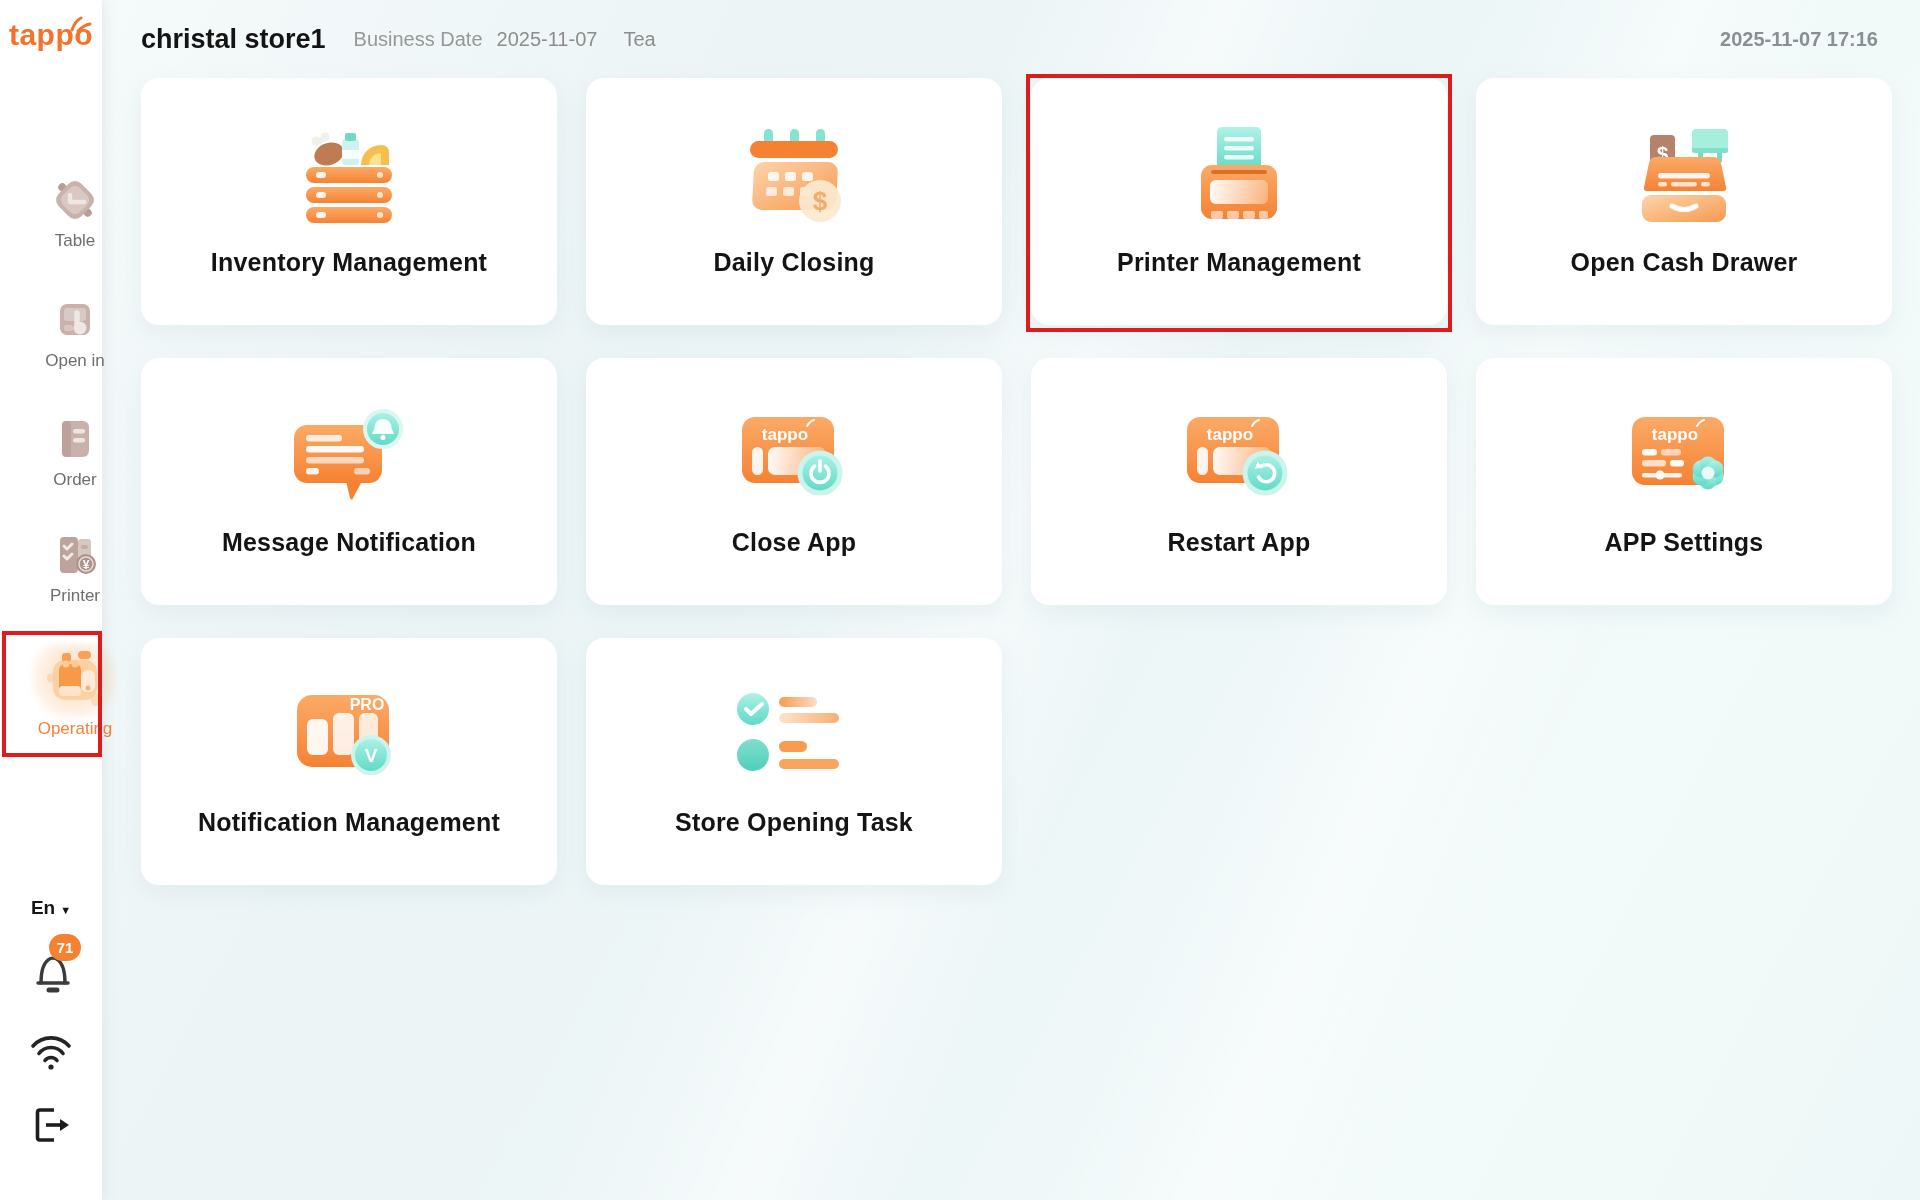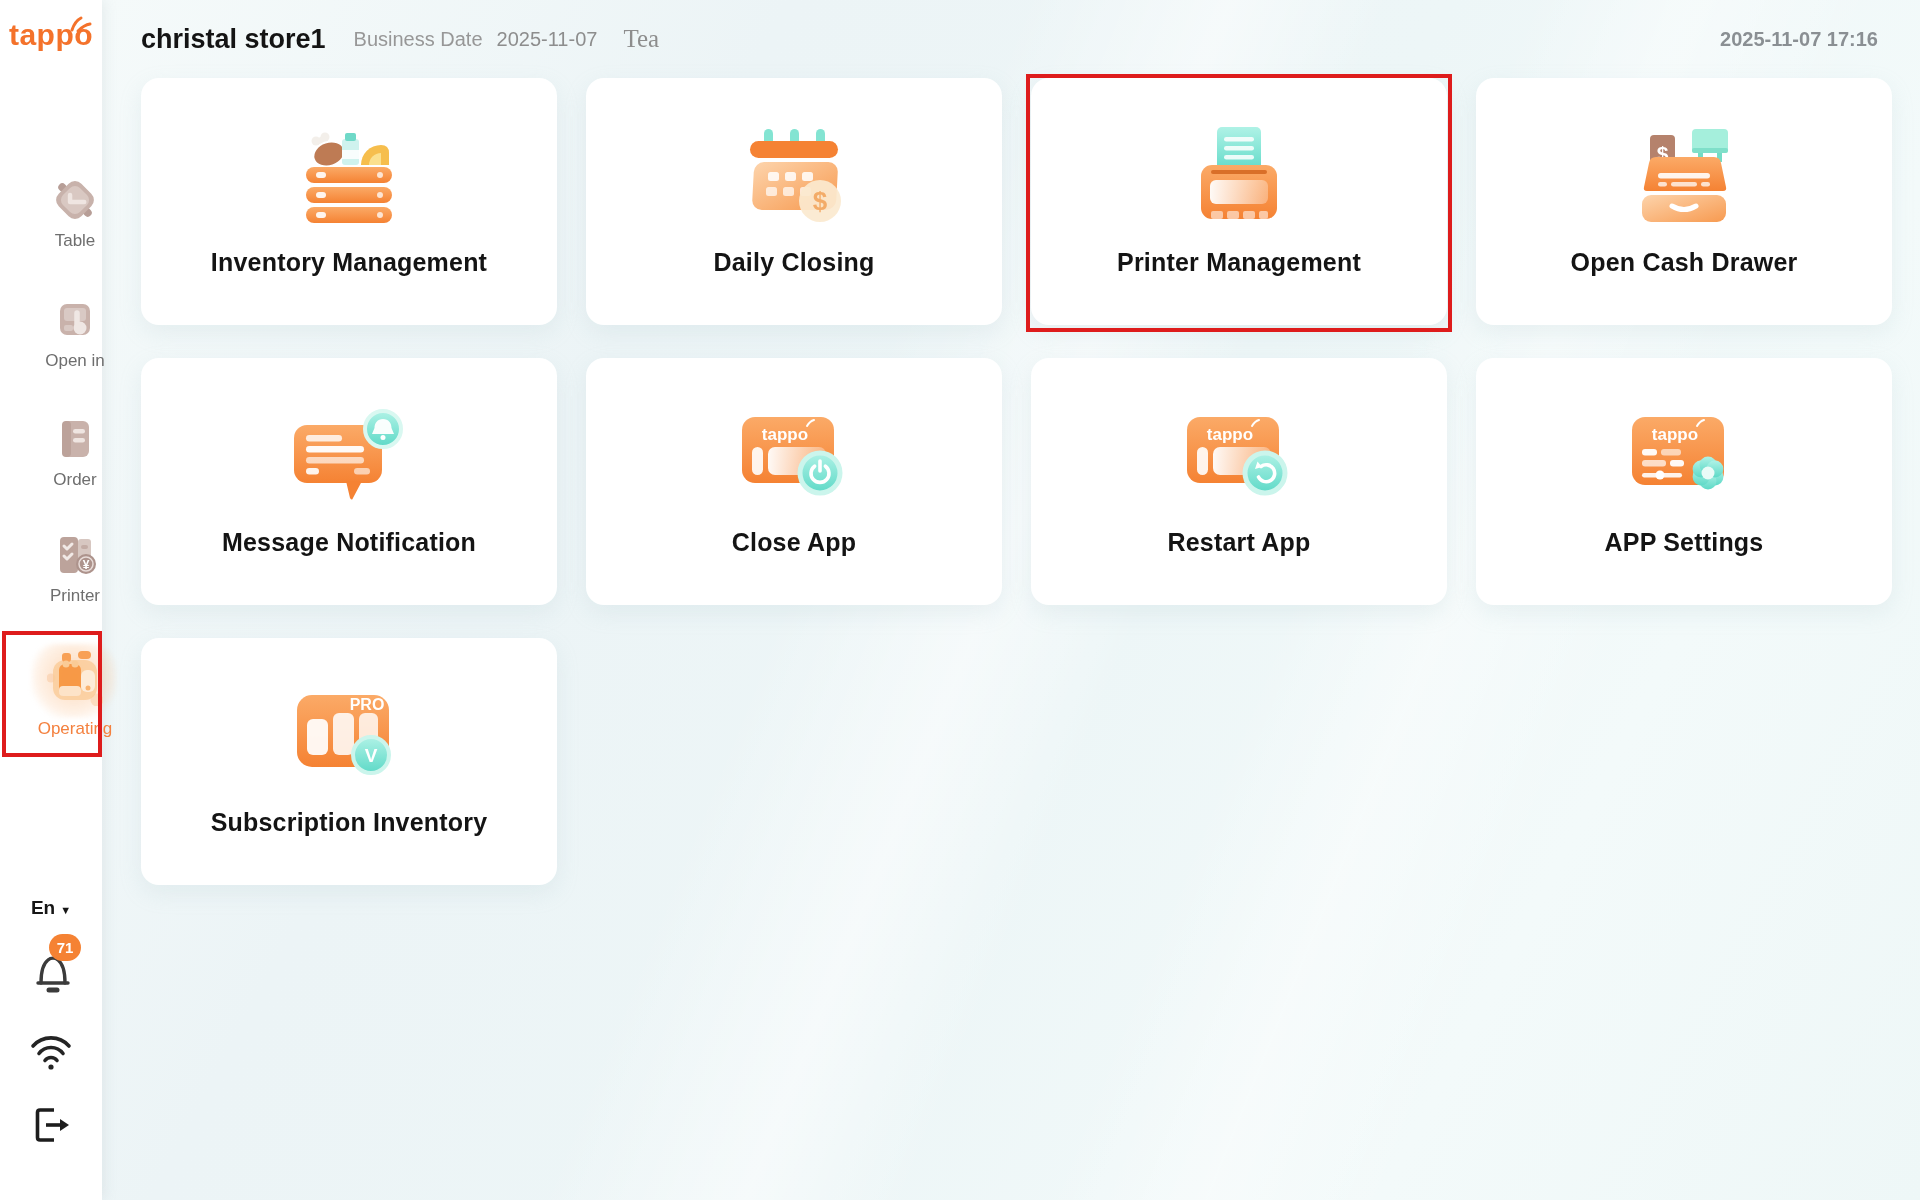--- a/index.html
+++ b/index.html
@@ -49,21 +49,21 @@
     content:'';position:absolute;inset:0;pointer-events:none;
     background:linear-gradient(112deg, rgba(255,255,255,0) 40%, rgba(255,255,255,.5) 49%, rgba(255,255,255,0) 56%, rgba(255,255,255,0) 62%, rgba(255,255,255,.42) 69%, rgba(255,255,255,0) 77%);
   }
   .header{
     position:absolute;left:39px;top:0;right:42px;height:78px;
     display:flex;align-items:center;
   }
   .store-name{font-size:27px;font-weight:bold;color:#141414;}
   .bd-label{margin-left:28px;font-size:20px;color:#979797;}
   .bd-value{margin-left:14px;font-size:20px;color:#8d8d8d;}
-  .meal{margin-left:26px;font-size:25px;color:#8d8d8d;font-family:Liberation Serif, serif;}
+  .meal{margin-left:26px;font-size:20px;color:#8d8d8d;}
   .clock{margin-left:auto;font-size:20px;color:#8a8f93;font-weight:bold;}
 
   .grid{
     position:absolute;left:39px;top:78px;
     display:grid;grid-template-columns:repeat(4,416px);
     grid-auto-rows:247px;column-gap:29px;row-gap:33px;
   }
   .card{
     position:relative;background:#fff;border-radius:18px;
     box-shadow:0 8px 22px rgba(167,192,197,.18);
@@ -417,19 +417,33 @@
           <svg width="108" height="96" viewBox="0 0 108 96">
             <rect x="2" y="6" width="92" height="72" rx="15" fill="url(#gO)"></rect>
             <rect x="12" y="30" width="21" height="36" rx="6" fill="#fff" opacity=".92"></rect>
             <rect x="38" y="24" width="21" height="42" rx="6" fill="#fff" opacity=".85"></rect>
             <rect x="64" y="24" width="19" height="42" rx="6" fill="#fff" opacity=".8"></rect>
             <text x="72" y="21" text-anchor="middle" font-size="16" font-weight="bold" fill="#fff">PRO</text>
             <circle cx="76" cy="66" r="18" fill="url(#gM)" stroke="#CBF5EC" stroke-width="4"></circle>
             <text x="76" y="73" text-anchor="middle" font-size="19" font-weight="bold" fill="#fff">V</text>
           </svg>
         </div>
-        <div class="card-label">Subscription Inventory</div>
-      </div>
-
+        <div class="card-label">Notification Management</div>
+      </div>
+
+      <div class="card">
+        <div class="icon-box">
+          <svg width="118" height="96" viewBox="0 0 118 96">
+            <circle cx="18" cy="20" r="16" fill="url(#gM)"></circle>
+            <path d="M11 20 l5 5 l11 -10" stroke="#fff" stroke-width="4" fill="none" stroke-linecap="round" stroke-linejoin="round"></path>
+            <rect x="44" y="8" width="38" height="10" rx="5" fill="url(#gOfade)"></rect>
+            <rect x="44" y="24" width="60" height="10" rx="5" fill="url(#gOfadeR)" opacity=".8"></rect>
+            <circle cx="18" cy="66" r="16" fill="url(#gM2)"></circle>
+            <rect x="44" y="52" width="28" height="11" rx="5.5" fill="#F89B53"></rect>
+            <rect x="44" y="70" width="60" height="10" rx="5" fill="#F9A55F"></rect>
+          </svg>
+        </div>
+        <div class="card-label">Store Opening Task</div>
+      </div>
 
     </section>
   </main>
 </div>
 
 </body></html>

